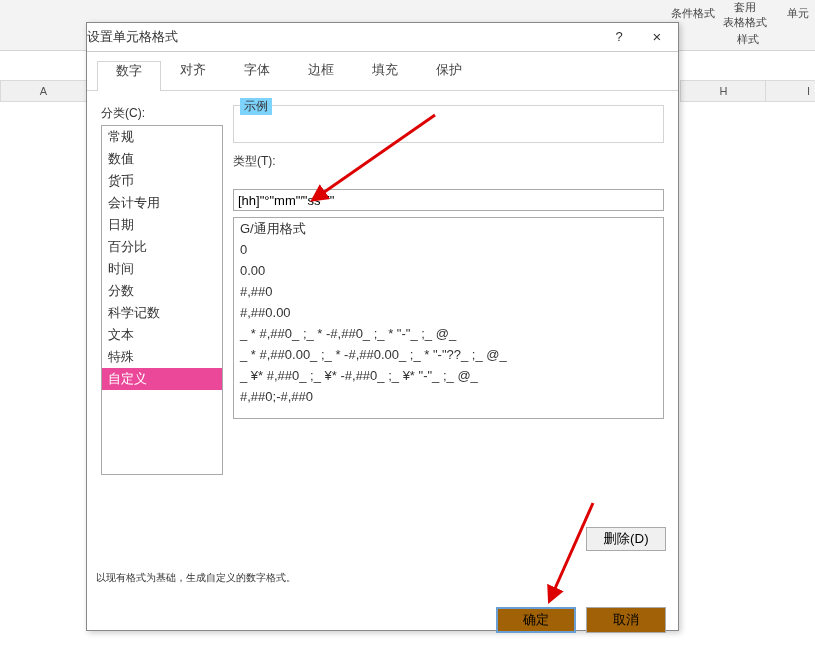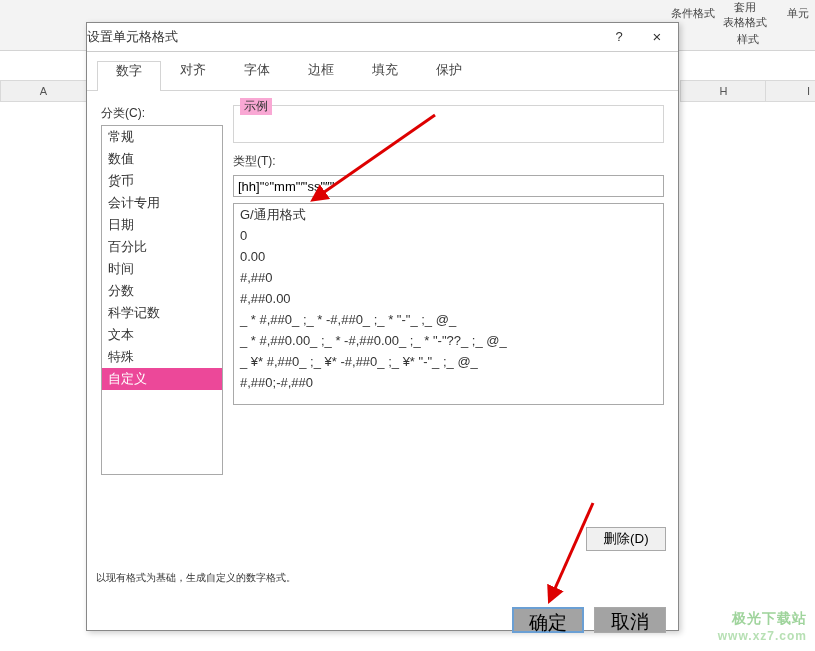--- a/index.html
+++ b/index.html
@@ -14,30 +14,30 @@
 .dlg-close{position:absolute;right:6px;top:0;width:30px;text-align:center;cursor:pointer;font-size:15px}
 .tabs{padding:8px 10px 0 10px;border-bottom:1px solid #d4d4d4;height:30px;display:flex;gap:0}
 .tab{padding:0 18px;border:1px solid transparent;border-bottom:none;font-size:13px;cursor:pointer;color:#444}
 .tab.active{border-color:#d4d4d4;background:#fff;position:relative;top:1px}
 .body{padding:14px 14px 0 14px;position:relative;height:calc(100% - 28px - 39px)}
 .cat-label{margin-bottom:16px}
 .cat-list{position:absolute;left:14px;top:34px;width:120px;height:348px;border:1px solid #a9a9a9;overflow-y:scroll;background:#fff}
 .cat-list div{padding:2px 6px;font-size:13px;cursor:pointer;line-height:18px}
 .cat-list div.sel{background:#ec4899;color:#fff}
 .right-pane{position:absolute;left:146px;top:14px;right:14px}
-.section-lbl{font-size:12px;margin-bottom:2px}
+.section-lbl{font-size:12px;margin-bottom:16px}
 .example-box{border:1px solid #d4d4d4;height:36px;margin-bottom:10px;position:relative}
-.example-box .lbl{position:absolute;left:6px;top:-8px;background:#f9a8d4;padding:0 4px;font-size:12px}
+.example-box .lbl{position:absolute;left:6px;top:-8px;background:#7dd3fc;padding:0 4px;font-size:12px}
 .type-input{width:100%;height:22px;border:1px solid #a9a9a9;padding:0 4px;font-size:13px;box-sizing:border-box;margin-top:3px}
 .fmt-list{margin-top:6px;border:1px solid #a9a9a9;height:200px;overflow-y:scroll;background:#fff}
 .fmt-list div{padding:1px 6px;font-size:13px;cursor:pointer;white-space:nowrap;line-height:19px}
 .delete-btn{position:absolute;right:12px;top:436px;width:80px;height:24px;border:1px solid #a9a9a9;background:#f0f0f0;cursor:pointer}
 .hint{position:absolute;left:9px;top:480px;font-size:10px}
 .btn-row{position:absolute;right:12px;bottom:12px;display:flex;gap:10px}
-.btn{width:72px;height:26px;border:1px solid #a9a9a9;background:#a3a3a3;cursor:pointer;font-size:19px}
+.btn{width:80px;height:26px;border:1px solid #a9a9a9;background:#a16207;cursor:pointer;font-size:13px}
 .btn.primary{border:2px solid #6a9fd4}
 .watermark{position:absolute;right:8px;bottom:6px;font-size:14px;color:#9fd49c;font-weight:bold;letter-spacing:1px;text-align:right;line-height:18px}
 .watermark .sub{color:#b7e0b4;font-size:12px}
 
 .arrow{position:absolute;pointer-events:none}
 </style>
 </head>
 <body>
 <div class="app">
 
@@ -137,18 +137,14 @@
 </svg>
 <svg class="arrow" style="left:538px;top:498px;width:80px;height:110px">
   <defs>
         <marker id="ah2" markerWidth="8" markerHeight="8" refX="2" refY="3" orient="auto">
           <path d="M0,0 L6,3 L0,6 Z" fill="#d00"></path>
         </marker>
       </defs>
   <line x1="55" y1="5" x2="15" y2="95" stroke="#d00" stroke-width="3" marker-end="url(#ah2)"></line>
 </svg>
 
-<div class="watermark">
-  <div>极光下载站</div>
-  <div class="sub">www.xz7.com</div>
-</div>
 
 </div>
 
 </body></html>

